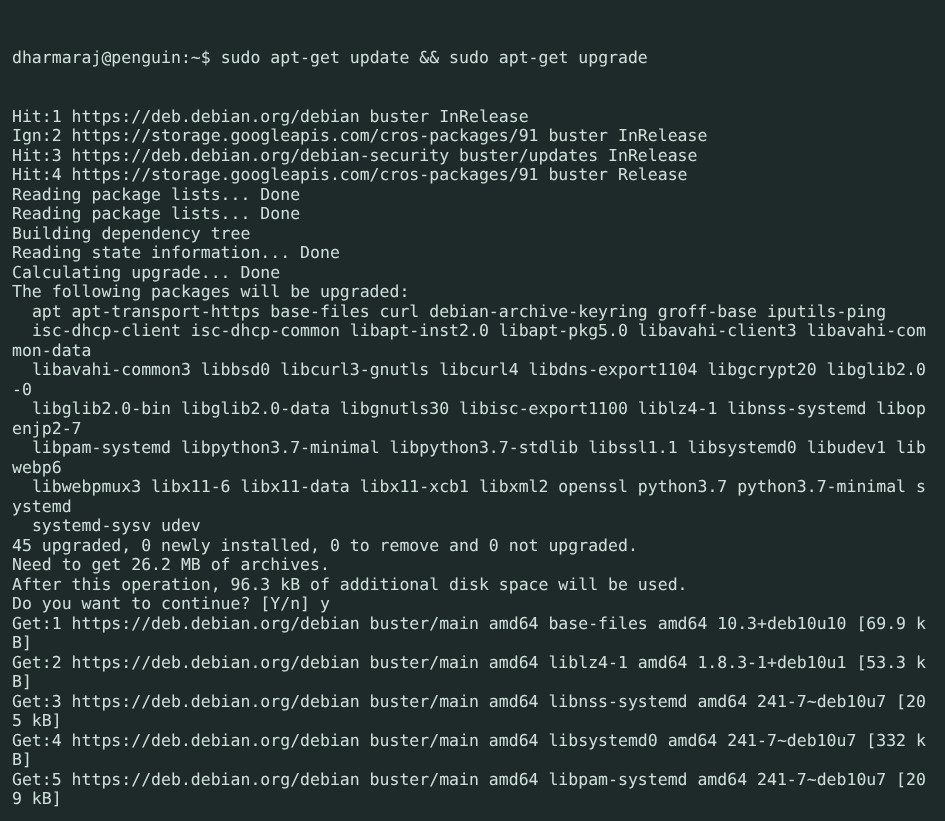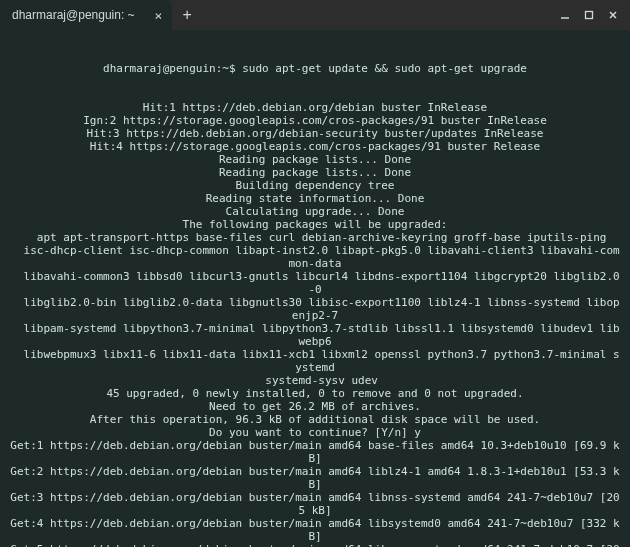--- a/index.html
+++ b/index.html
@@ -79,51 +79,24 @@
     padding: 6px 8px;
     color: #cfe0da;
     font-size: 11px;
     line-height: 13px;
     white-space: pre;
     overflow: hidden;
   }
   .terminal-body div {
     white-space: pre-wrap;
     word-break: break-all;
-    text-align: center;
   }
 </style>
 </head>
 <body>
 
 <div class="window">
-  <div class="titlebar">
-    <div class="tab">
-      <span class="tab-title">dharmaraj@penguin: ~</span>
-      <span class="tab-close">×</span>
-    </div>
-    <div class="new-tab">+</div>
-    <div class="spacer"></div>
-    <div class="win-controls">
-      <div class="win-btn">
-        <svg width="12" height="12" viewBox="0 0 12 12">
-            <line x1="2" y1="9" x2="10" y2="9" stroke="#cfd8d8" stroke-width="1.5"></line>
-          </svg>
-      </div>
-      <div class="win-btn">
-        <svg width="12" height="12" viewBox="0 0 12 12">
-            <rect x="2.5" y="2.5" width="7" height="7" fill="none" stroke="#cfd8d8" stroke-width="1.3"></rect>
-          </svg>
-      </div>
-      <div class="win-btn">
-        <svg width="12" height="12" viewBox="0 0 12 12">
-            <line x1="3" y1="3" x2="9" y2="9" stroke="#cfd8d8" stroke-width="1.5"></line>
-            <line x1="9" y1="3" x2="3" y2="9" stroke="#cfd8d8" stroke-width="1.5"></line>
-          </svg>
-      </div>
-    </div>
-  </div>
 
   <div class="terminal-body">
     <div><span>dharmaraj@penguin</span>:<span>~</span>$ <span>sudo apt-get update &amp;&amp; sudo apt-get upgrade</span></div>
     <div id="output-lines"><div>Hit:1 https://deb.debian.org/debian buster InRelease</div><div>Ign:2 https://storage.googleapis.com/cros-packages/91 buster InRelease</div><div>Hit:3 https://deb.debian.org/debian-security buster/updates InRelease</div><div>Hit:4 https://storage.googleapis.com/cros-packages/91 buster Release</div><div>Reading package lists... Done</div><div>Reading package lists... Done</div><div>Building dependency tree</div><div>Reading state information... Done</div><div>Calculating upgrade... Done</div><div>The following packages will be upgraded:</div><div>  apt apt-transport-https base-files curl debian-archive-keyring groff-base iputils-ping</div><div>  isc-dhcp-client isc-dhcp-common libapt-inst2.0 libapt-pkg5.0 libavahi-client3 libavahi-common-data</div><div>  libavahi-common3 libbsd0 libcurl3-gnutls libcurl4 libdns-export1104 libgcrypt20 libglib2.0-0</div><div>  libglib2.0-bin libglib2.0-data libgnutls30 libisc-export1100 liblz4-1 libnss-systemd libopenjp2-7</div><div>  libpam-systemd libpython3.7-minimal libpython3.7-stdlib libssl1.1 libsystemd0 libudev1 libwebp6</div><div>  libwebpmux3 libx11-6 libx11-data libx11-xcb1 libxml2 openssl python3.7 python3.7-minimal systemd</div><div>  systemd-sysv udev</div><div>45 upgraded, 0 newly installed, 0 to remove and 0 not upgraded.</div><div>Need to get 26.2 MB of archives.</div><div>After this operation, 96.3 kB of additional disk space will be used.</div><div>Do you want to continue? [Y/n] y</div><div>Get:1 https://deb.debian.org/debian buster/main amd64 base-files amd64 10.3+deb10u10 [69.9 kB]</div><div>Get:2 https://deb.debian.org/debian buster/main amd64 liblz4-1 amd64 1.8.3-1+deb10u1 [53.3 kB]</div><div>Get:3 https://deb.debian.org/debian buster/main amd64 libnss-systemd amd64 241-7~deb10u7 [205 kB]</div><div>Get:4 https://deb.debian.org/debian buster/main amd64 libsystemd0 amd64 241-7~deb10u7 [332 kB]</div><div>Get:5 https://deb.debian.org/debian buster/main amd64 libpam-systemd amd64 241-7~deb10u7 [209 kB]</div></div>
   </div>
 </div>
 
 </body></html>

